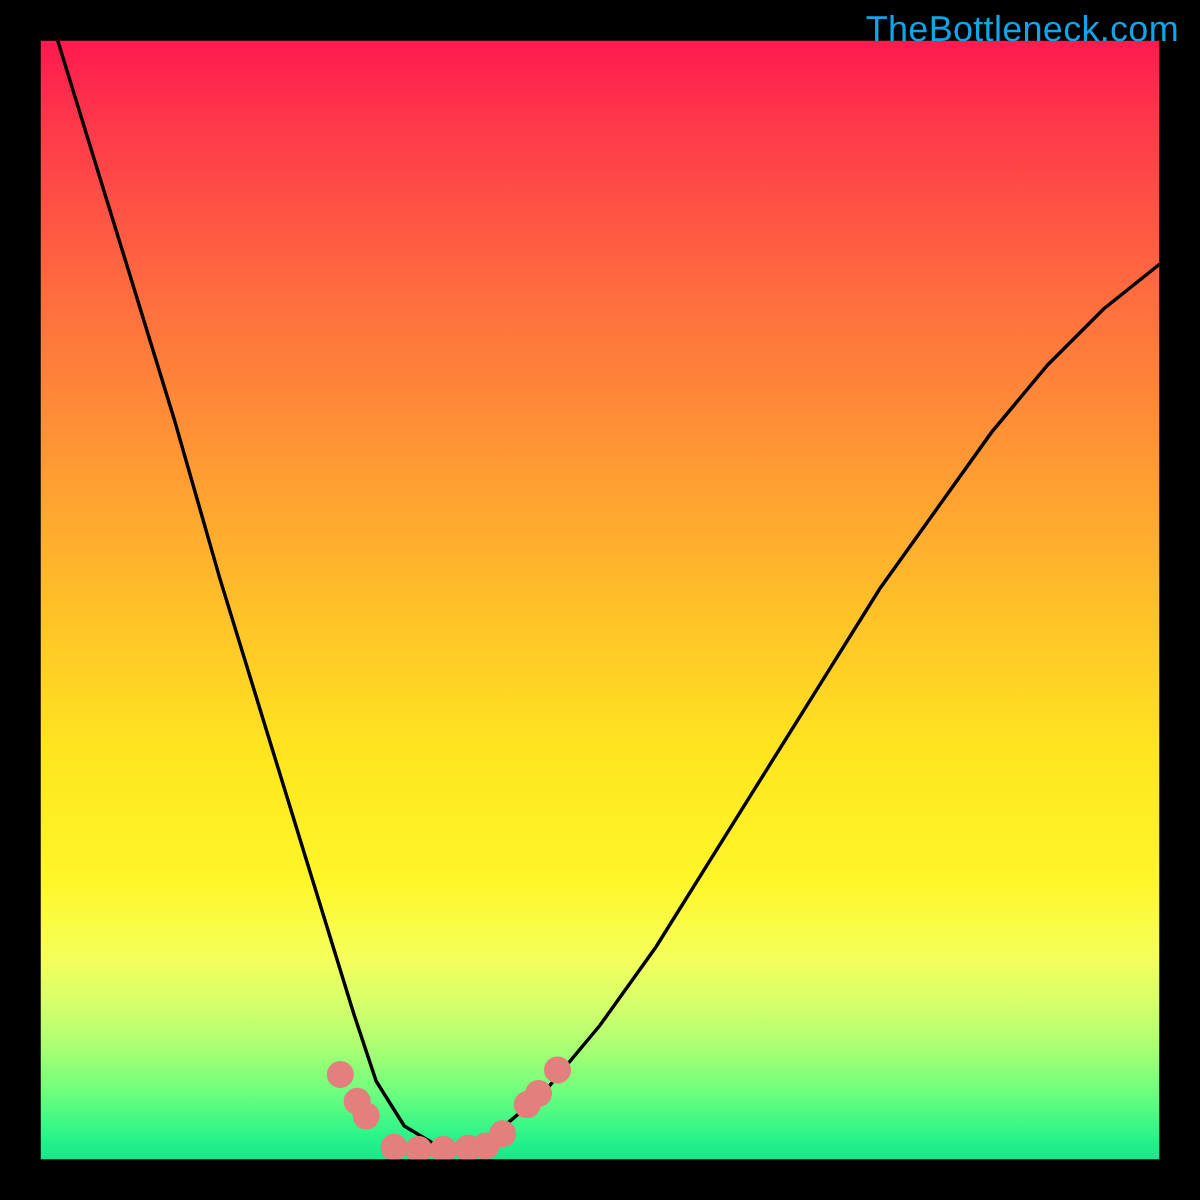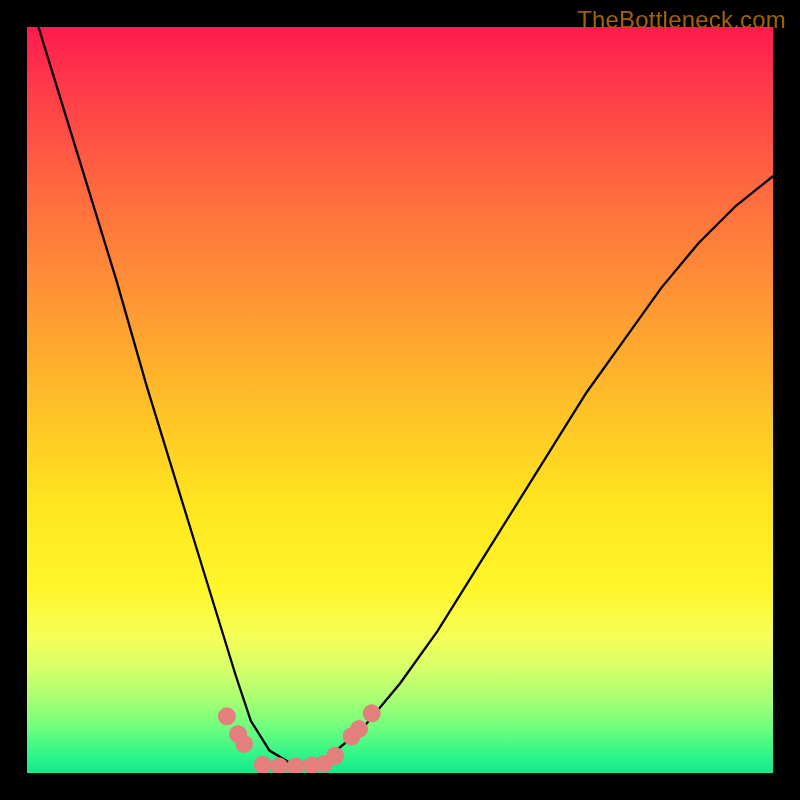--- a/index.html
+++ b/index.html
@@ -14,21 +14,21 @@
   .frame {
     position: relative;
     width: 800px;
     height: 800px;
     background: #000;
   }
   .watermark {
     position: absolute;
     top: 6px;
     right: 14px;
-    color: #a16207;
+    color: #0ea5e9;
     font-size: 24px;
     font-weight: 400;
     letter-spacing: 0.2px;
     z-index: 30;
     user-select: none;
     pointer-events: none;
   }
   .plot {
     position: absolute;
     left: 27px;

